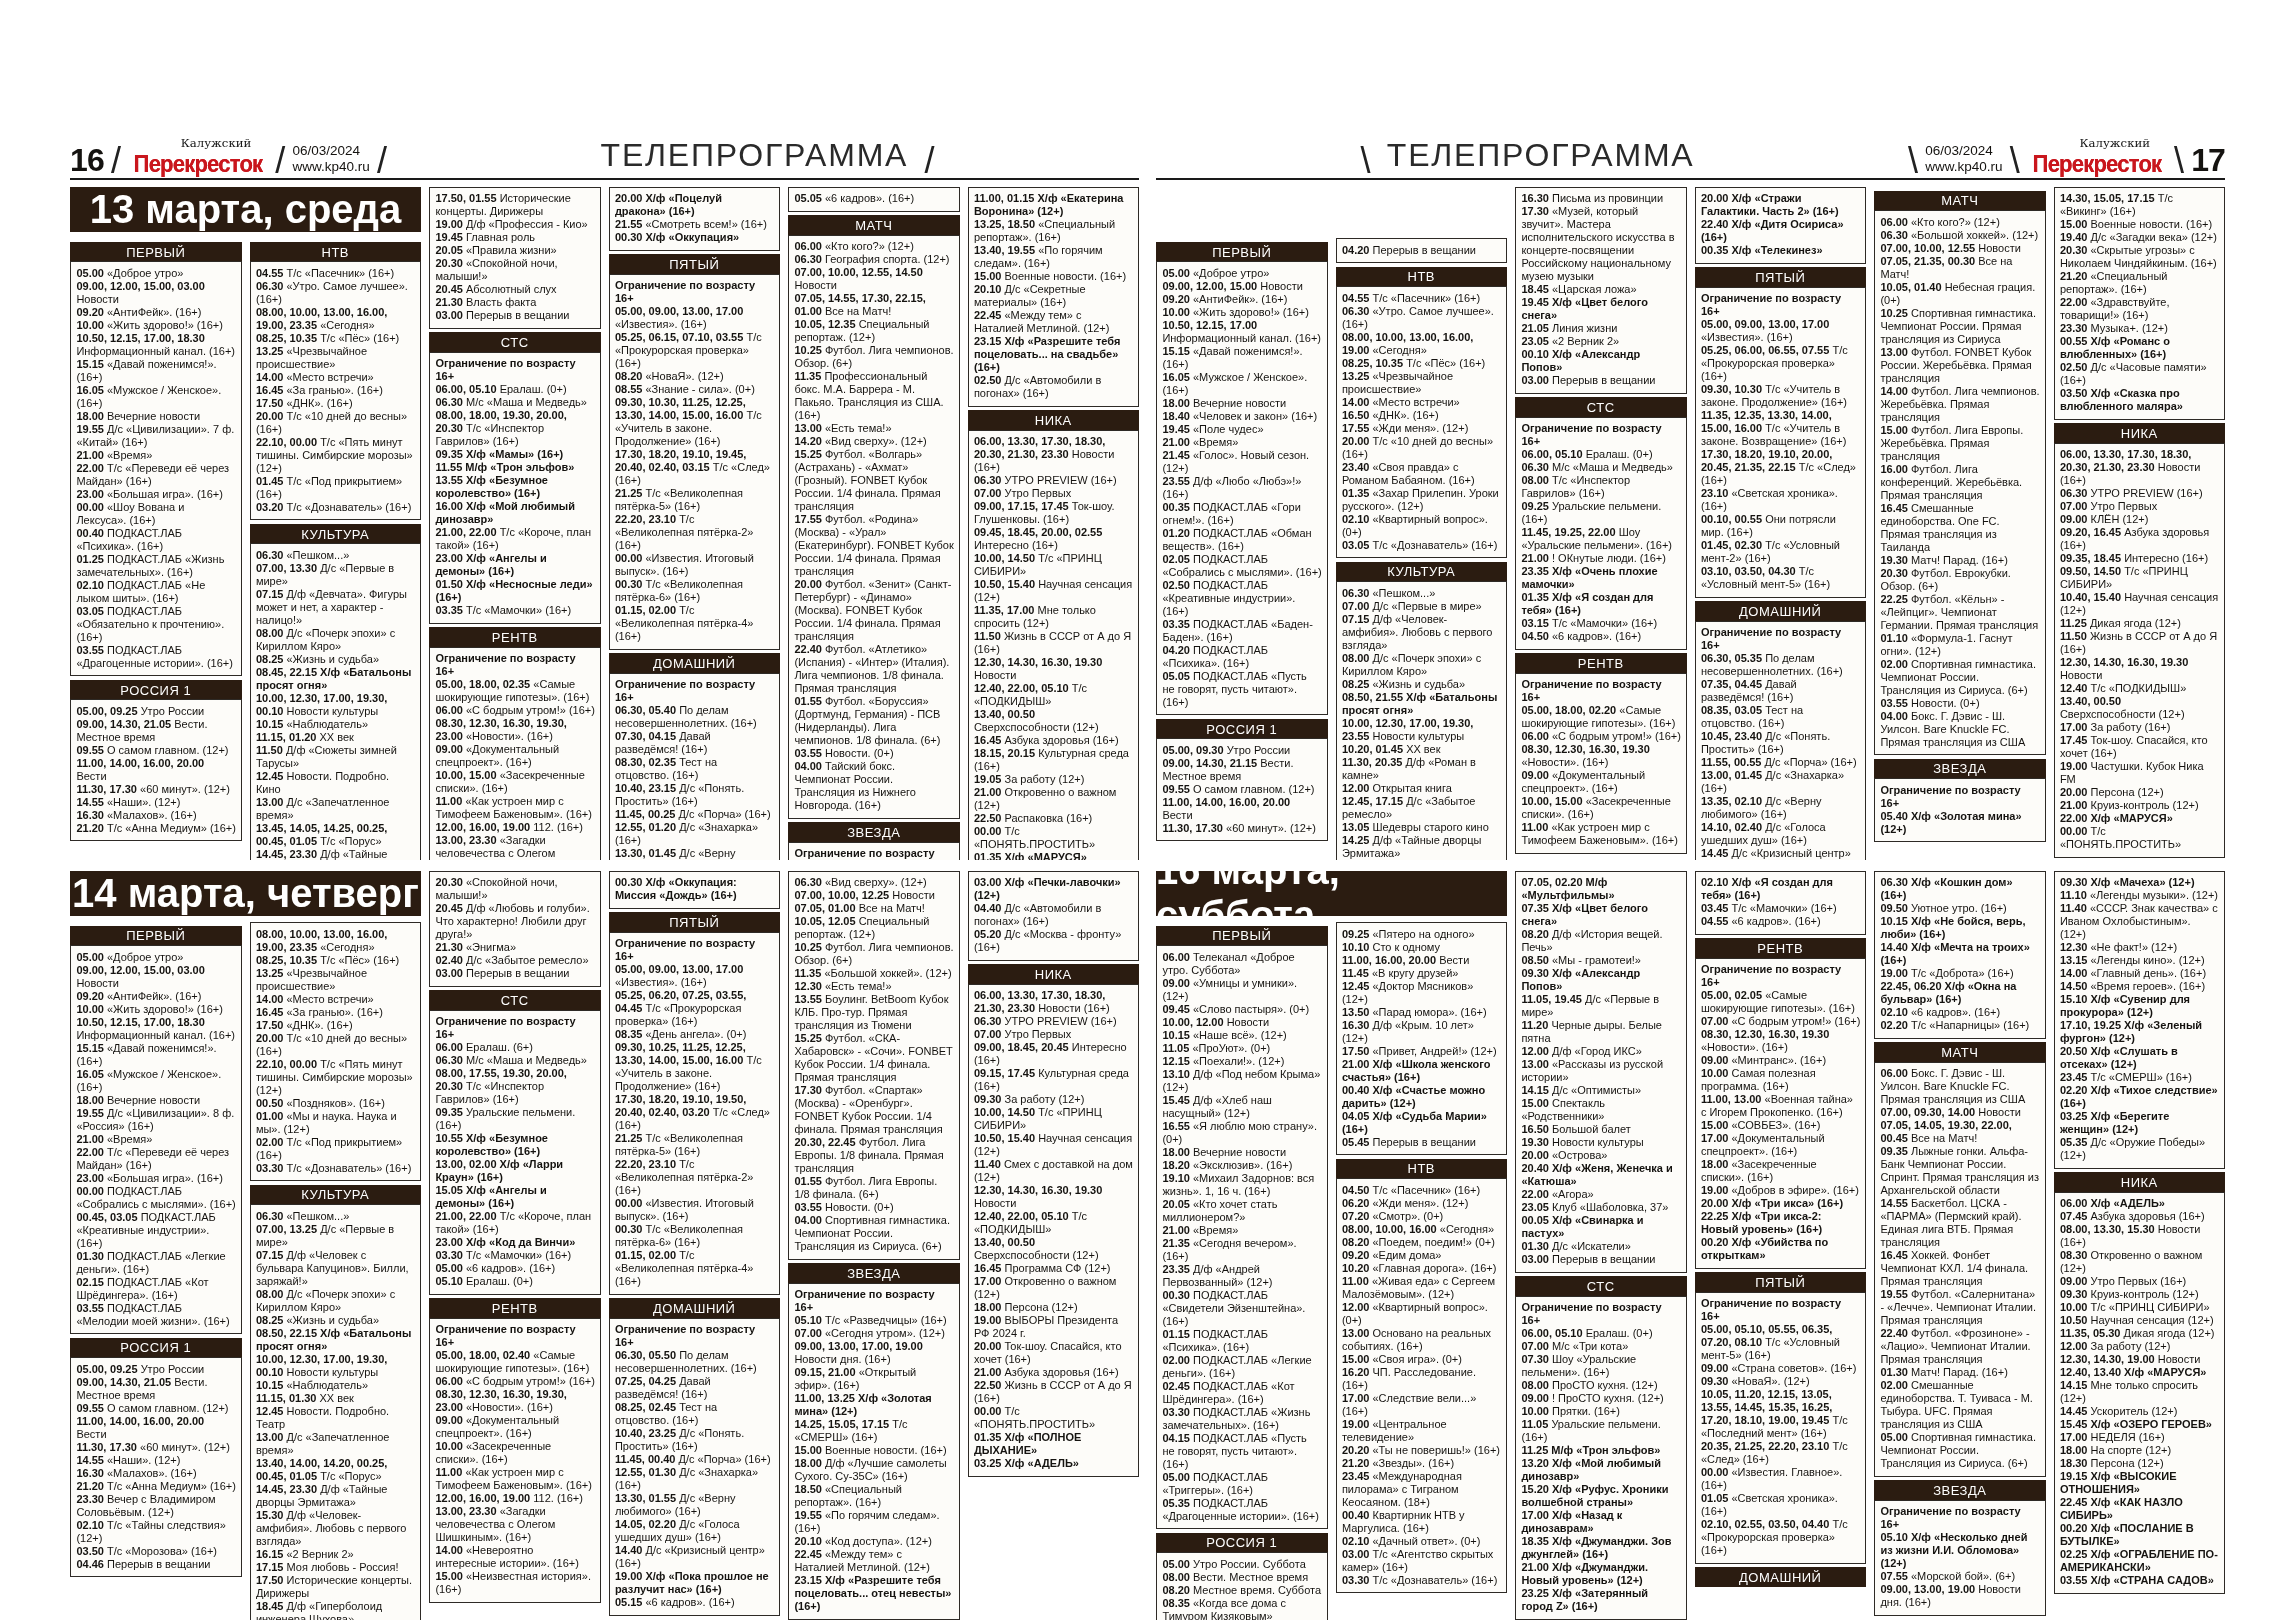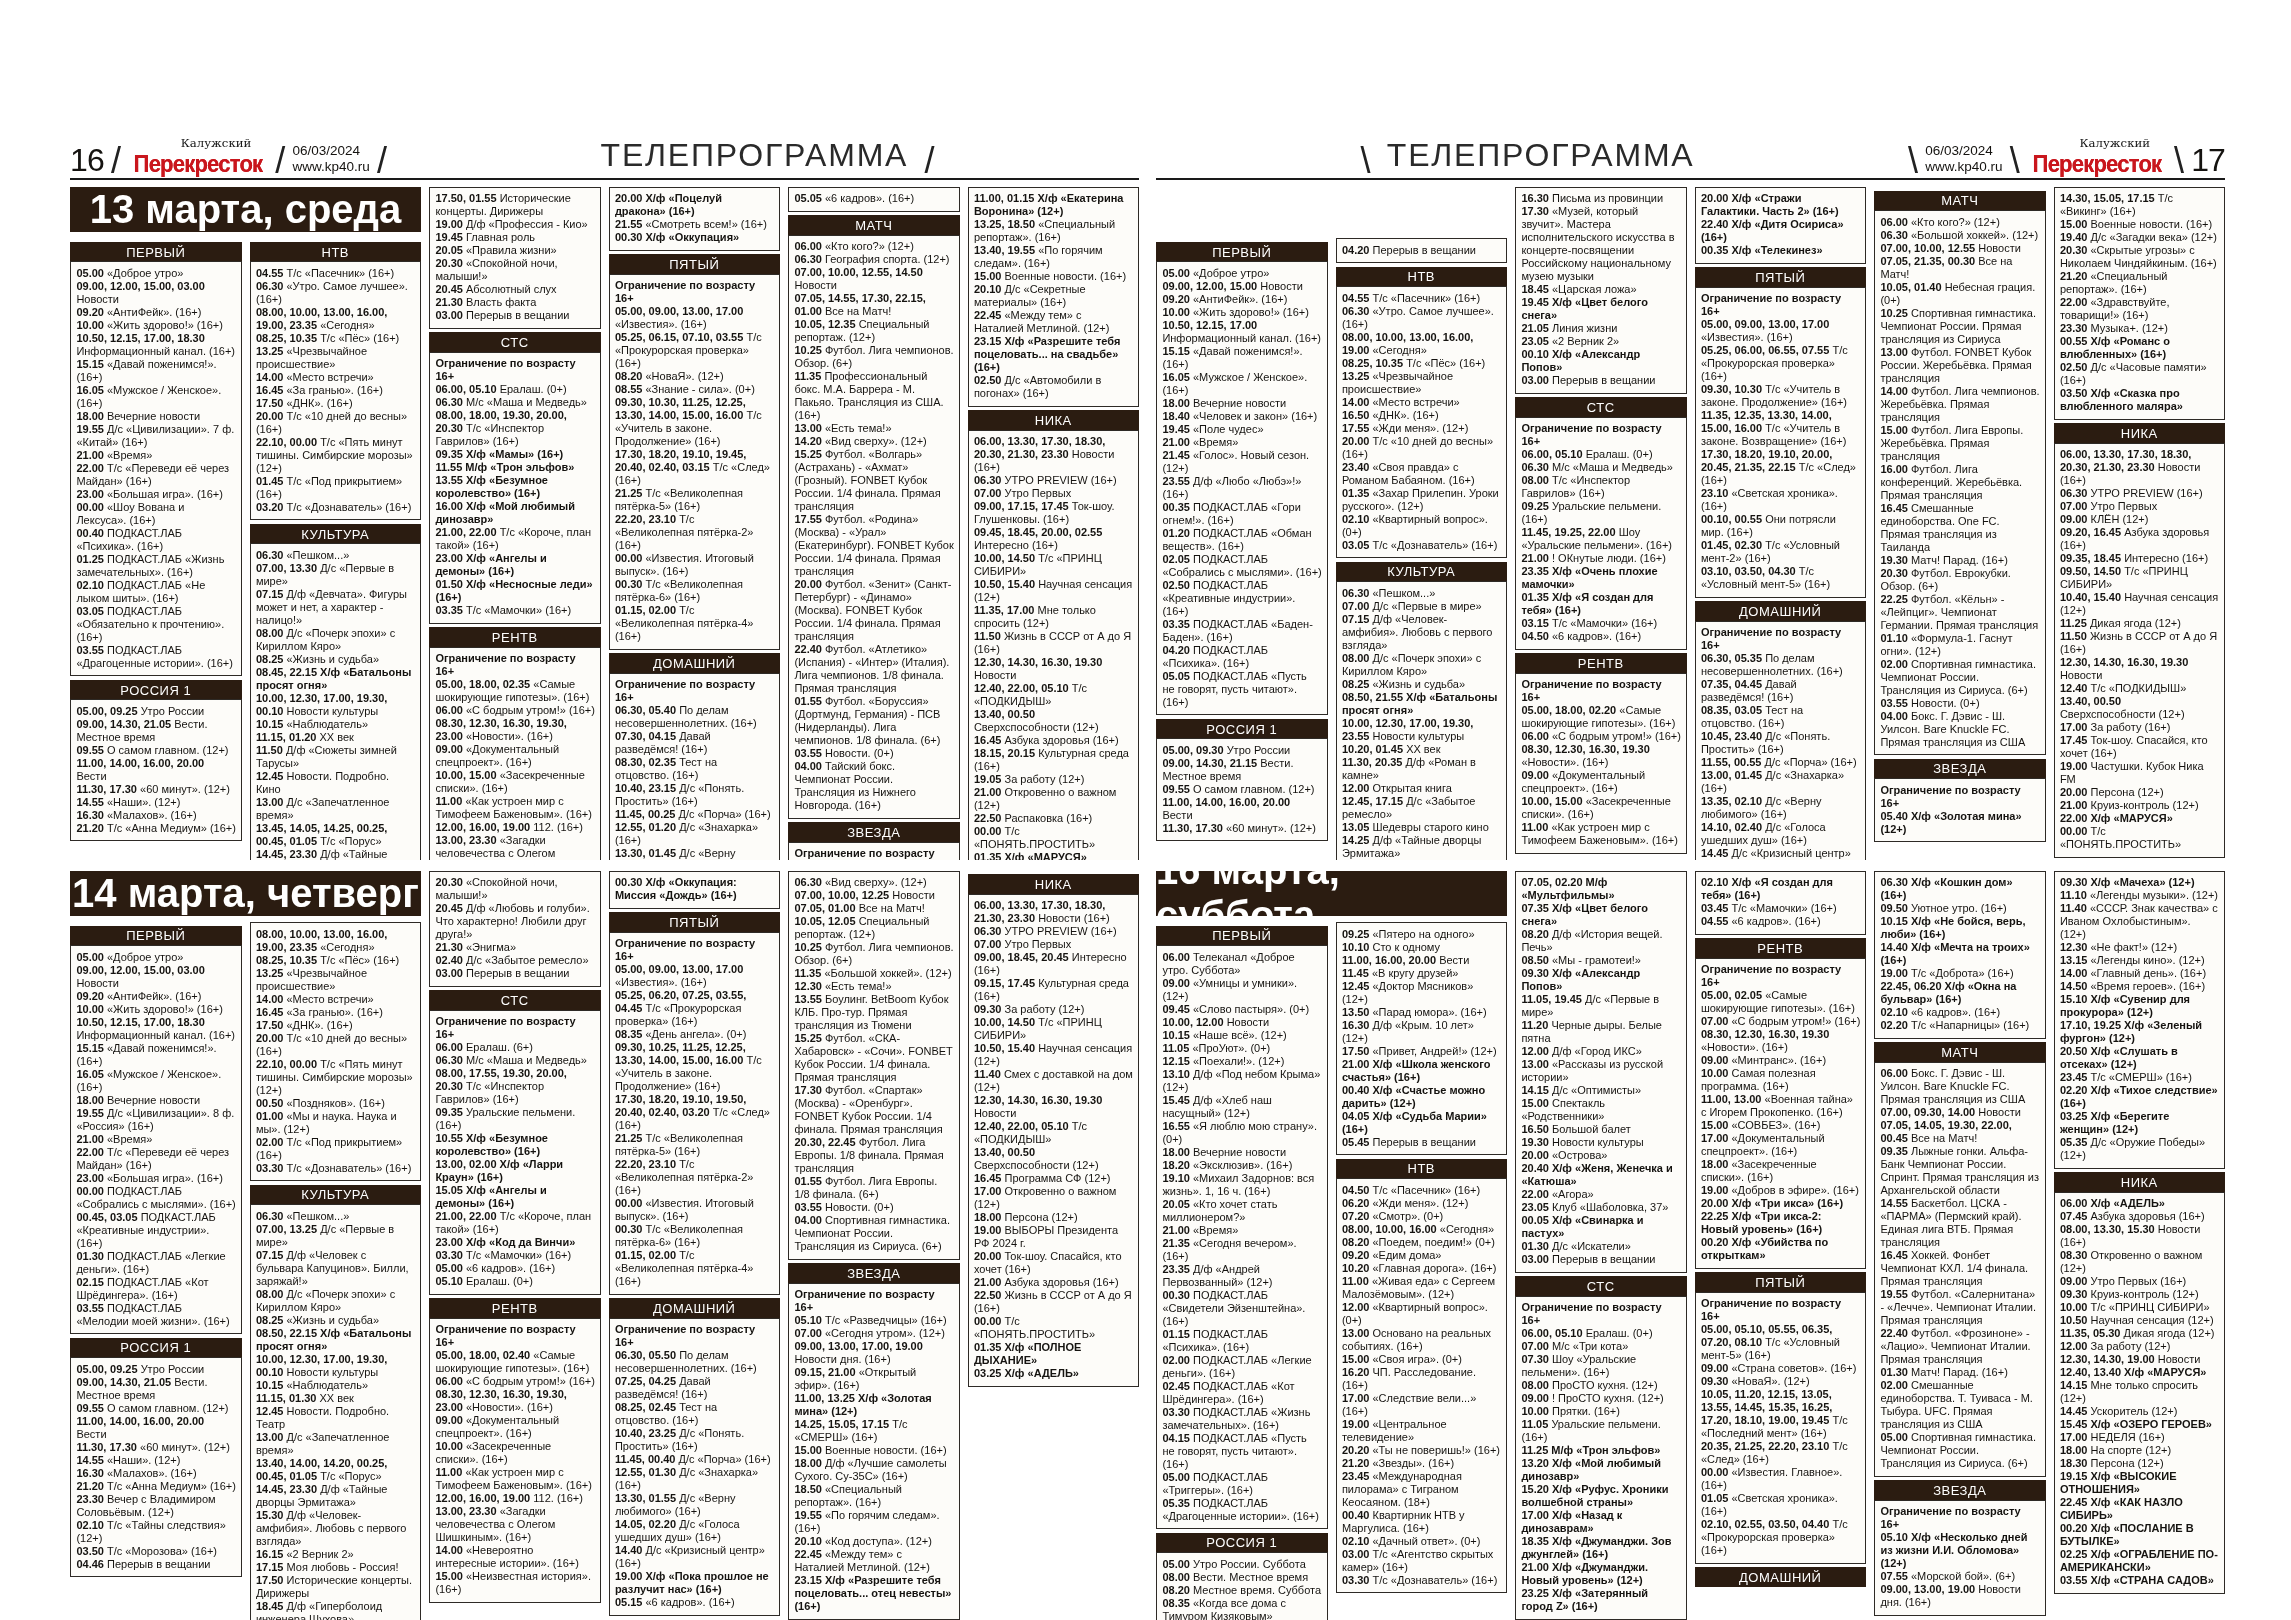--- a/index.html
+++ b/index.html
@@ -2,21 +2,21 @@
 <html style="font-size:14.4px"><head>
 <meta charset="utf-8">
 <style>
   html,body{margin:0;padding:0;background:#fff;}
   body{width:2292px;height:1620px;position:relative;font-family:"Liberation Sans",sans-serif;color:#151310;-webkit-font-smoothing:antialiased;}
   .page{position:absolute;top:135px;width:1069px;}
   .page.left{left:70px;}
   .page.right{left:1156px;}
   
   .phead{display:flex;align-items:flex-end;height:41px;border-bottom:2.7px solid #1a1a1a;padding-bottom:1.8px;margin-bottom:7.2px;position:relative;}
-  .phead .num{font-size:32px;font-weight:normal;line-height:1;letter-spacing:-0.9px;}
+  .phead .num{font-size:32px;font-weight:bold;line-height:1;letter-spacing:-0.9px;}
   .slash{font-size:36px;font-weight:200;color:#222;line-height:.9;margin:0 7.2px;transform:scaleY(1.05);}
   .logo{display:inline-block;position:relative;padding-top:10.8px;line-height:1;}
   .logo .region{position:absolute;top:-3.6px;left:12.6px;font-family:"DejaVu Serif",serif;font-size:11.7px;color:#111;white-space:nowrap;margin-left:40px;}
   .logo .brand{font-size:24px;font-weight:900;color:#c9161d;letter-spacing:-0.9px;transform:scaleX(.92);display:inline-block;font-family:"Liberation Sans",sans-serif;text-shadow:0 0 0 #c9161d;}
   .datebox{font-size:13.5px;line-height:1.15;text-align:left;padding-bottom:1.8px;}
   .masthead{font-size:32px;letter-spacing:1.8px;color:#2a2a2a;padding:0 9px 1.8px 9px;}
   .spring{flex:1;}
   
   .day-block{display:grid;grid-template-columns:repeat(6,1fr);grid-template-rows:45px auto;column-gap:8px;row-gap:6.3px;margin-bottom:10.8px;}
   .day-block.top{height:673px;}
@@ -438,20 +438,25 @@
           <div class="line"><b>15.00 </b>Военные новости. (16+)</div>
           <div class="line"><b>18.00 </b>Д/ф «Лучшие самолеты Сухого. Су-35С» (16+)</div>
           <div class="line"><b>18.50 </b>«Специальный репортаж». (16+)</div>
           <div class="line"><b>19.55 </b>«По горячим следам». (16+)</div>
           <div class="line"><b>20.10 </b>«Код доступа». (12+)</div>
           <div class="line"><b>22.45 </b>«Между тем» с Наталией Метлиной. (12+)</div>
           <div class="line"><b>23.15 Х/ф «Разрешите тебя поцеловать... отец невесты» (16+)</b></div>
         </div>
       </div>
       <div class="pcol tall" style="grid-column: 6;">
+        <div class="cbody first">
+          <div class="line"><b>03.00 Х/ф «Печки-лавочки» (12+)</b></div>
+          <div class="line"><b>04.40 </b>Д/с «Автомобили в погонах» (16+)</div>
+          <div class="line"><b>05.20 </b>Д/с «Москва - фронту» (16+)</div>
+        </div>
         <div class="chead">НИКА</div>
         <div class="cbody">
           <div class="line"><b>06.00, 13.30, 17.30, 18.30, 21.30, 23.30 </b>Новости (16+)</div>
           <div class="line"><b>06.30 </b>УТРО PREVIEW (16+)</div>
           <div class="line"><b>07.00 </b>Утро Первых</div>
           <div class="line"><b>09.00, 18.45, 20.45 </b>Интересно (16+)</div>
           <div class="line"><b>09.15, 17.45 </b>Культурная среда (16+)</div>
           <div class="line"><b>09.30 </b>За работу (12+)</div>
           <div class="line"><b>10.00, 14.50 </b>Т/с «ПРИНЦ СИБИРИ»</div>
           <div class="line"><b>10.50, 15.40 </b>Научная сенсация (12+)</div>

